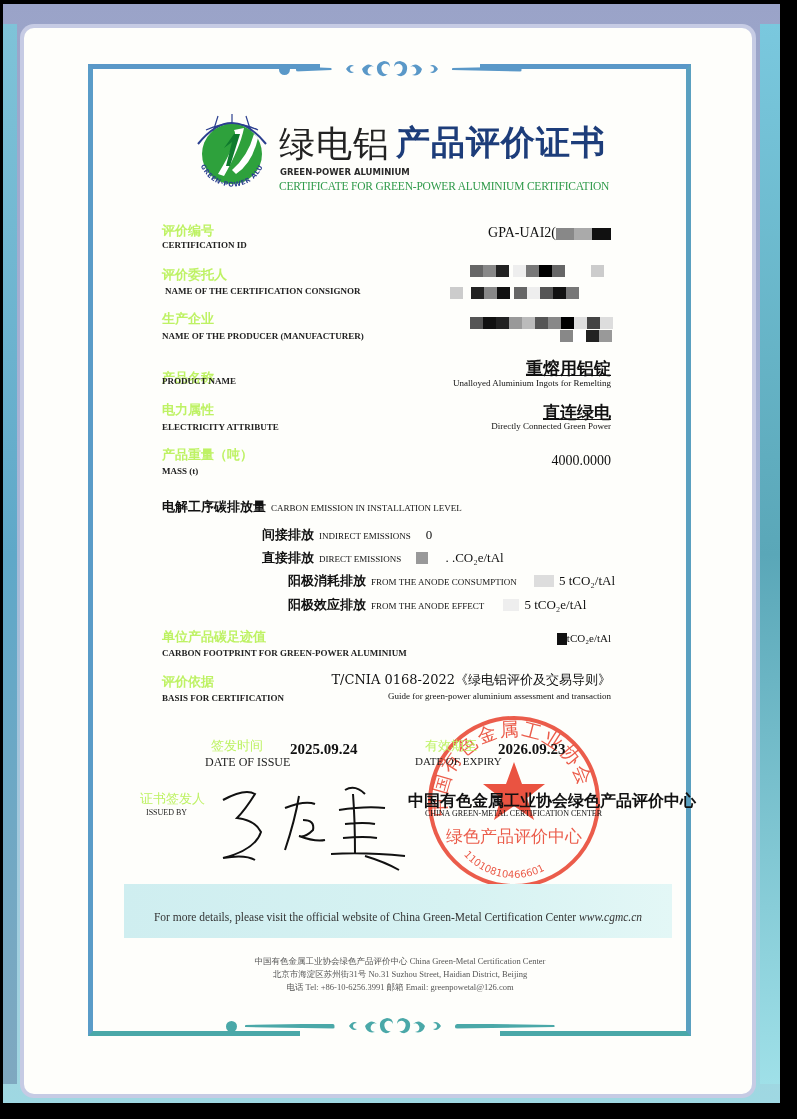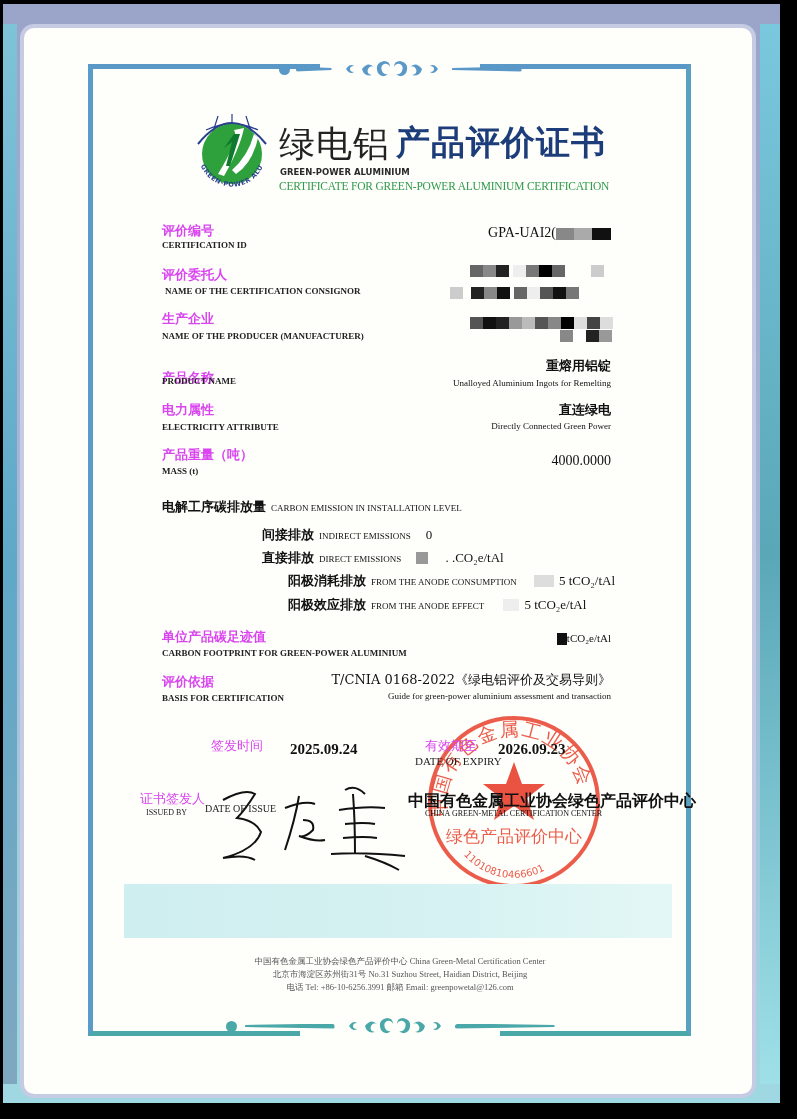--- a/index.html
+++ b/index.html
@@ -25,24 +25,24 @@
   .logo { position:absolute; left:188px; top:108px; width:88px; height:88px; }
   .title-cn-a { position:absolute; left:279px; top:120px; font-family:"DejaVu Sans",sans-serif;
                 font-size:36px; color:#222; letter-spacing:1px; }
   .title-cn-b { position:absolute; left:396px; top:120px; font-family:"DejaVu Serif",serif;
                 font-size:34px; font-weight:bold; color:#1d3d7a; letter-spacing:1px; }
   .title-sub { position:absolute; left:280px; top:167px; font-family:"DejaVu Sans",sans-serif;
                font-size:8.5px; font-weight:bold; color:#2a2a2a; }
   .title-en { position:absolute; left:279px; top:180px; font-size:11.5px; color:#2f9a4a; letter-spacing:-0.2px;
               font-family:"Liberation Serif", serif; }
 
-  .lbl-cn { position:absolute; font-family:"DejaVu Sans",sans-serif; font-weight:bold; font-size:13px; color:#d946ef; }
+  .lbl-cn { position:absolute; font-family:"DejaVu Sans",sans-serif; font-weight:bold; font-size:13px; color:#bef264; }
   .lbl-en { position:absolute; font-family:"Liberation Serif",serif; font-size:9px; font-weight:bold; color:#222; }
   .val { position:absolute; text-align:right; right:186px; font-family:"Liberation Serif",serif; color:#111; }
-  .val-cn { font-family:"DejaVu Sans",sans-serif; font-weight:bold; font-size:13px; }
+  .val-cn { font-family:"DejaVu Sans",sans-serif; font-weight:bold; font-size:17px;text-decoration:underline; }
   .val-en { font-size:9px; }
   .redact { display:inline-block; height:12px; vertical-align:middle; }
   .pix { display:inline-block; width:13px; height:12px; }
   .em-cn { font-family:"DejaVu Sans",sans-serif; font-weight:bold; font-size:13px; }
   .em-en { font-family:"Liberation Serif",serif; font-size:9px;text-align:right; }
   .em-val { font-family:"Liberation Serif",serif; font-size:13px; }
   .row { position:absolute; white-space:nowrap; }
 
   .band { position:absolute; left:124px; top:884px; width:548px; height:54px;
           background:linear-gradient(90deg,#cfeef0,#d6f2f2 60%,#e3f7f6); }
@@ -209,36 +209,39 @@
     <polygon points="94,52 102,74 125,74 107,88 114,110 94,96 74,110 81,88 63,74 86,74" fill="#e8402c" opacity="0.9"></polygon>
     <text x="94" y="132" text-anchor="middle" font-size="17" font-family="DejaVu Sans, sans-serif" fill="#e8402c" opacity="0.85">绿色产品评价中心</text>
     <path id="sealBot" d="M40 140 A66 66 0 0 0 148 140" fill="none"></path>
     <text font-size="10" font-family="DejaVu Sans, sans-serif" fill="#e8402c" opacity="0.85">
       <textPath href="#sealBot" startOffset="6">1101081046​6601</textPath>
     </text>
   </svg>
 </div>
 
 <div class="lbl-cn" style="left:211px; top:737px; font-weight:normal;">签发时间</div>
-<div class="lbl-en" style="left:205px; top:755px; font-weight:normal; font-size:10px;margin-top:48px;">DATE OF ISSUE</div>
+<div class="lbl-en" style="left:205px; top:755px; font-weight:normal; font-size:12px;">DATE OF ISSUE</div>
 <div class="row" style="left:290px; top:741px; font-family:'Liberation Serif',serif; font-size:15px; font-weight:bold;">2025.09.24</div>
 <div class="lbl-cn" style="left:425px; top:737px; font-weight:normal;">有效期至</div>
 <div class="lbl-en" style="left:415px; top:755px; font-weight:normal; font-size:11px;">DATE OF EXPIRY</div>
 <div class="row" style="left:498px; top:741px; font-family:'Liberation Serif',serif; font-size:15px; font-weight:bold;">2026.09.23</div>
 
 <div class="lbl-cn" style="left:140px; top:790px; font-weight:normal;">证书签发人</div>
 <div class="lbl-en" style="left:146px; top:808px; font-weight:normal; font-size:8px;">ISSUED BY</div>
 <div class="sig">
   <svg width="200" height="95" viewBox="0 0 200 95">
     <path d="M8 20 Q30 8 40 14 Q30 30 22 38 Q40 40 46 52 Q40 70 8 78 Q30 74 40 80" fill="none" stroke="#111" stroke-width="2"></path>
     <path d="M70 28 Q90 20 100 24 M84 16 Q80 40 70 70 M88 40 Q100 40 98 50 Q90 58 84 56 Q100 62 110 60" fill="none" stroke="#111" stroke-width="2"></path>
     <path d="M130 10 Q140 4 150 14 M138 14 Q140 40 140 74 M124 30 Q150 26 170 28 M130 44 Q150 42 160 44 M128 58 Q150 56 162 58 M116 74 Q150 72 190 76 M150 76 Q170 82 184 90" fill="none" stroke="#111" stroke-width="2"></path>
   </svg>
 </div>
 <div class="row" style="left:408px; top:791px; font-family:'DejaVu Sans',sans-serif; font-weight:bold; font-size:16px;">中国有色金属工业协会绿色产品评价中心</div>
 <div class="row" style="left:425px; top:809px; font-family:'Liberation Serif',serif; font-size:8px;">CHINA GREEN-METAL CERTIFICATION CENTER</div>
 
 <div class="band">
+  <div class="band-en">
+    <span>For more details, please visit the official website of China Green-Metal Certification Center </span><a style="font-style:italic;">www.cgmc.cn</a>
+  </div>
 </div>
 
 <div class="addr" style="top:955px;">中国有色金属工业协会绿色产品评价中心    China Green-Metal Certification Center</div>
 <div class="addr" style="top:968px;">北京市海淀区苏州街31号    No.31 Suzhou Street, Haidian District, Beijing</div>
 <div class="addr" style="top:981px;">电话 Tel:  +86-10-6256.3991    邮箱 Email:  greenpowetal@126.com</div>
 
 </body></html>

